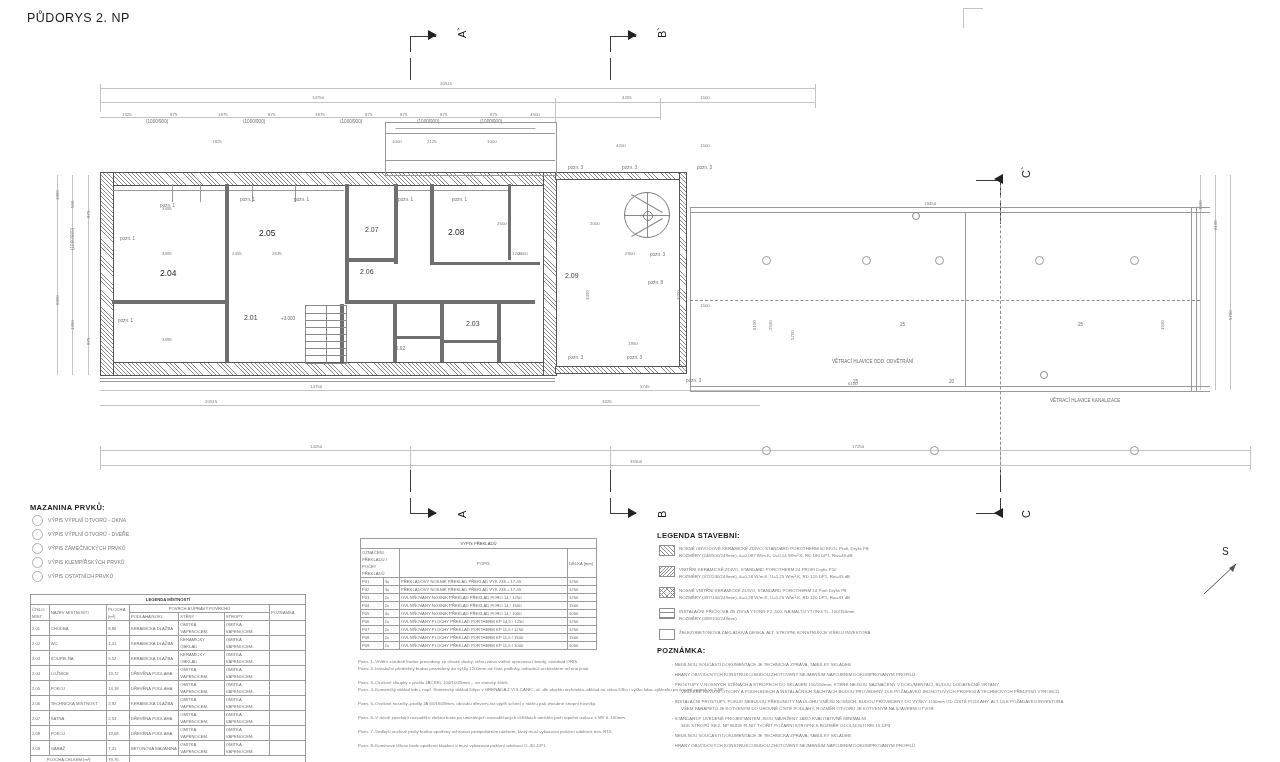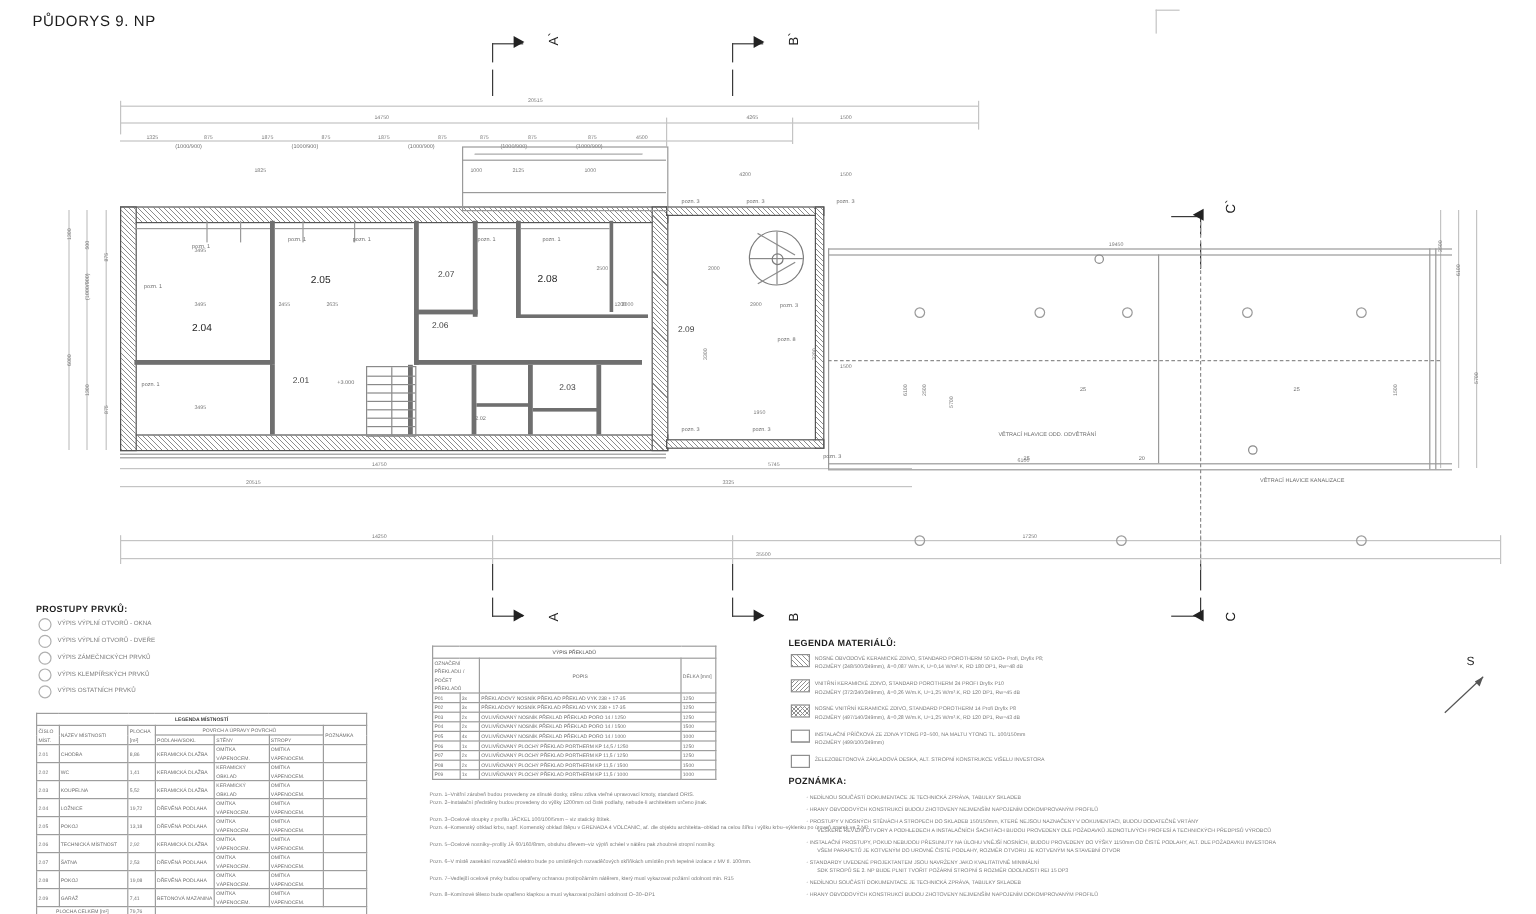--- a/index.html
+++ b/index.html
@@ -62,21 +62,21 @@
 
   
   .tread{position:absolute;background:#8a8a8a;height:0.6px;}
   .tread-v{position:absolute;background:#8a8a8a;width:0.6px;}
 </style>
 </head>
 <body>
 
 <div class="sheet">
 
-  <div class="abs lbl" id="page-title">PŮDORYS 9. NP</div>
+  <div class="abs lbl" id="page-title">PŮDORYS 2. NP</div>
 
   <div class="abs">
     <div class="ln v" style="left:410px;top:36px;height:16px;background:#3a3a3a;"></div>
     <div class="ln v" style="left:410px;top:58px;height:22px;background:#3a3a3a;"></div>
     <div class="ln h" style="left:410px;top:36px;width:26px;background:#3a3a3a;"></div>
     <div class="abs" style="left:428px;top:30px;width:0;height:0;border-left:9px solid #222;border-top:5px solid transparent;border-bottom:5px solid transparent;"></div>
     <div class="sec-lab rot90" style="left:456px;top:38px;">A`</div>
   </div>
 
   <div class="abs">
@@ -350,21 +350,21 @@
 
   <div>
     <div class="compass-n" style="left:1222px;top:546px;">S</div>
     <svg class="compass-arrow" style="left:1196px;top:560px;" width="50" height="40" viewBox="0 0 50 40">
       <line x1="40" y1="4" x2="8" y2="34" stroke="#555" stroke-width="1"></line>
       <polygon points="40,4 33,8 37,12" fill="#555"></polygon>
     </svg>
   </div>
 
   <div>
-    <div class="legend-title" style="left:30px;top:503px;">PROSTUPY PRVKŮ:</div>
+    <div class="legend-title" style="left:30px;top:503px;">MAZANINA PRVKŮ:</div>
     <div class="abs" style="left:32px;top:515px;width:9px;height:9px;border:0.7px solid #b0b0b0;border-radius:50%;"></div>
     <div class="leg-row" style="left:48px;top:517px;">VÝPIS VÝPLNÍ OTVORŮ - OKNA</div>
     <div class="abs" style="left:32px;top:529px;width:9px;height:9px;border:0.7px solid #b0b0b0;border-radius:50%;"></div>
     <div class="leg-row" style="left:48px;top:531px;">VÝPIS VÝPLNÍ OTVORŮ - DVEŘE</div>
     <div class="abs" style="left:32px;top:543px;width:9px;height:9px;border:0.7px solid #b0b0b0;border-radius:50%;"></div>
     <div class="leg-row" style="left:48px;top:545px;">VÝPIS ZÁMEČNICKÝCH PRVKŮ</div>
     <div class="abs" style="left:32px;top:557px;width:9px;height:9px;border:0.7px solid #b0b0b0;border-radius:50%;"></div>
     <div class="leg-row" style="left:48px;top:559px;">VÝPIS KLEMPÍŘSKÝCH PRVKŮ</div>
     <div class="abs" style="left:32px;top:571px;width:9px;height:9px;border:0.7px solid #b0b0b0;border-radius:50%;"></div>
     <div class="leg-row" style="left:48px;top:573px;">VÝPIS OSTATNÍCH PRVKŮ</div>
@@ -552,21 +552,21 @@
     <div class="notes" style="left:358px;top:665px;">Pozn. 2–Instalační předstěny budou provedeny do výšky 1200mm od čisté podlahy, nebude-li architektem určeno jinak.</div>
     <div class="notes" style="left:358px;top:679px;">Pozn. 3–Ocelové sloupky z profilu JÄCKEL 100/100/5mm – viz statický štítek.</div>
     <div class="notes" style="left:358px;top:686px;">Pozn. 4–Komenský obklad krbu, např. Komenský obklad štěpu v GRENADA 4 VOLCANIC, ať. dle objektu architekta–obklad na celou šířku i výšku krbu–výklenku po úroveň sparek ve 2.NP</div>
     <div class="notes" style="left:358px;top:700px;">Pozn. 5–Ocelové nosníky–profily JÄ 60/160/8mm, obsluhu dřevem–viz výplň schéel v nátěru pak zhoubné stropní nosníky.</div>
     <div class="notes" style="left:358px;top:714px;">Pozn. 6–V místě zasekání rozvaděčů elektro bude po umístěných rozvaděčových skříňkách umístěn prvh tepelné izolace z MV tl. 100mm.</div>
     <div class="notes" style="left:358px;top:728px;">Pozn. 7–Vedlejší ocelové prvky budou opatřeny ochranou protipožárním nátěrem, který musí vykazovat požární odolnost min. R15</div>
     <div class="notes" style="left:358px;top:742px;">Pozn. 8–Komínové těleso bude opatřeno klapkou a musí vykazovat požární odolnost O–30–DP1</div>
   </div>
 
   <div>
-    <div class="legend-title" style="left:657px;top:531px;">LEGENDA MATERIÁLŮ:</div>
+    <div class="legend-title" style="left:657px;top:531px;">LEGENDA STAVEBNÍ:</div>
     <div class="mat-sym m1" style="left:659px;top:545px;"></div>
     <div class="notes" style="left:679px;top:545px;">NOSNÉ OBVODOVÉ KERAMICKÉ ZDIVO, STANDARD POROTHERM 50 EKO+ Profi, Dryfix P8;</div>
     <div class="notes" style="left:679px;top:552px;">ROZMĚRY (248/500/249mm), &amp;=0,087 W/m.K, U=0,14 W/m².K, RD 180 DP1, Rw=48 dB</div>
     <div class="mat-sym m2" style="left:659px;top:566px;"></div>
     <div class="notes" style="left:679px;top:566px;">VNITŘNÍ KERAMICKÉ ZDIVO, STANDARD POROTHERM 24 PROFI Dryfix P10</div>
     <div class="notes" style="left:679px;top:573px;">ROZMĚRY (372/240/249mm), &amp;=0,26 W/m.K, U=1,25 W/m².K, RD 120 DP1, Rw=45 dB</div>
     <div class="mat-sym m3" style="left:659px;top:587px;"></div>
     <div class="notes" style="left:679px;top:587px;">NOSNÉ VNITŘNÍ KERAMICKÉ ZDIVO, STANDARD POROTHERM 14 Profi Dryfix P8</div>
     <div class="notes" style="left:679px;top:594px;">ROZMĚRY (497/140/249mm), &amp;=0,28 W/m.K, U=1,25 W/m².K, RD 120 DP1, Rw=43 dB</div>
     <div class="mat-sym m4" style="left:659px;top:608px;"></div>

